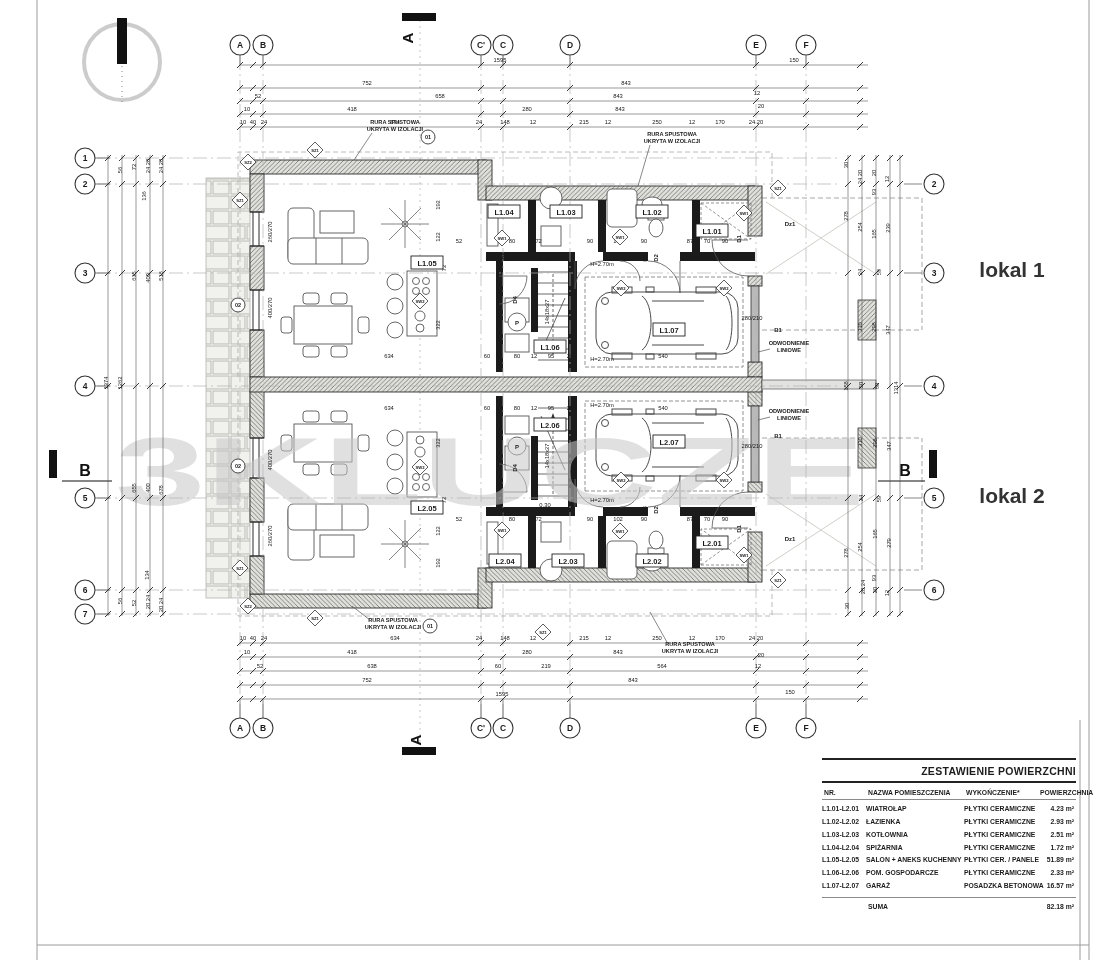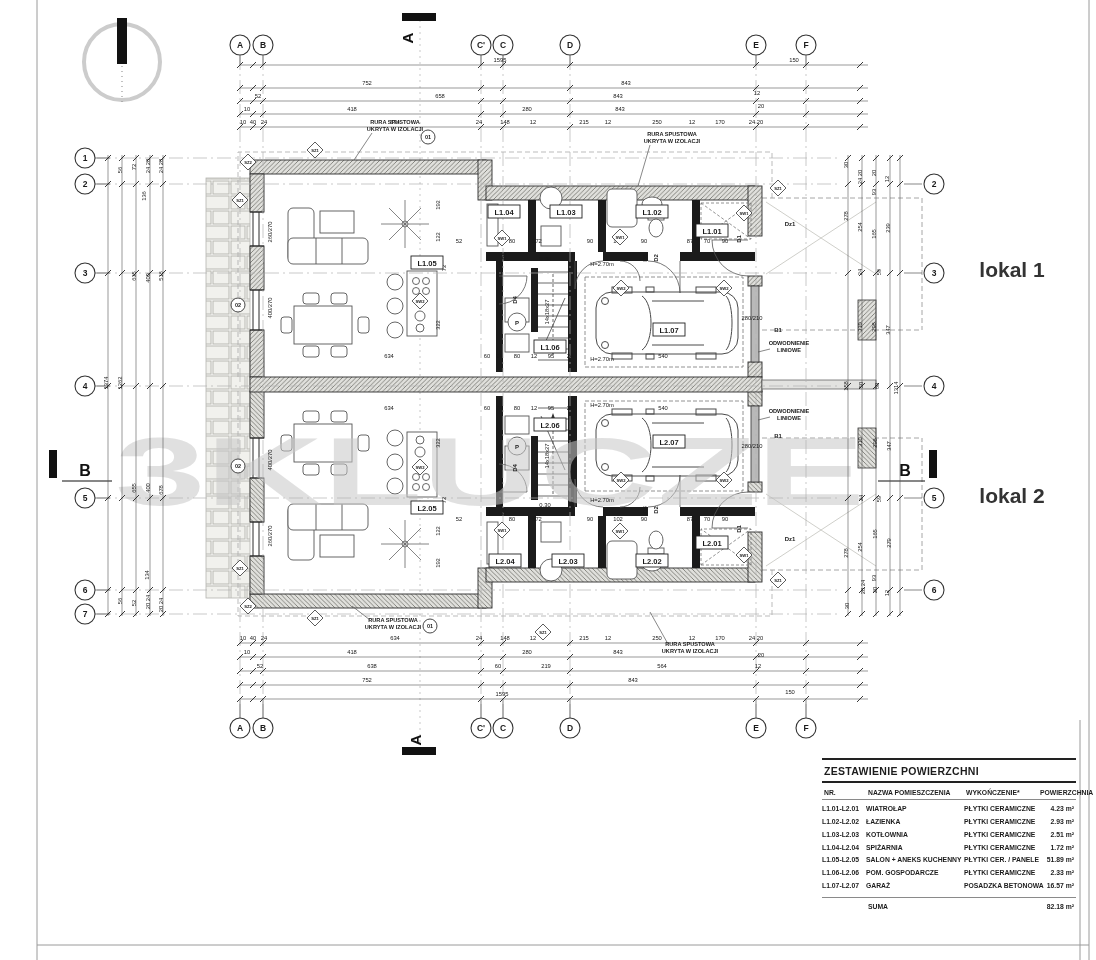--- a/index.html
+++ b/index.html
@@ -4,21 +4,21 @@
 <style>
   html,body{margin:0;padding:0;background:#fff;}
   .page{position:relative;width:1096px;height:960px;background:#ffffff;
         font-family:"Liberation Sans",sans-serif;overflow:hidden;}
   .page svg{position:absolute;left:0;top:0;}
   svg text{font-family:"Liberation Sans",sans-serif;}
 
   
   .areas{position:absolute;left:822px;top:758px;width:254px;border-top:2px solid #222;color:#1c1c1c;}
   .t-title{font-size:10.5px;font-weight:700;letter-spacing:.3px;padding:5px 0 4px 2px;
-           border-bottom:2px solid #222;}
+           border-bottom:2px solid #222;text-align:right;}
   .t-grid{display:grid;grid-template-columns:44px 98px 74px 38px;align-items:end;}
   .t-head{border-bottom:1px solid #8a8a8a;padding:6px 0 3px 0;}
   .t-head .c{font-size:6.8px;font-weight:700;}
   .t-row .c{font-size:6.8px;font-weight:700;padding:3.2px 0 2.6px 0;}
   .c{padding-left:2px;white-space:nowrap;overflow:visible;}
   .c.num{text-align:right;padding-right:2px;}
   .t-rows{padding:2px 0 6px 0;}
   .t-suma{border-top:1px solid #8a8a8a;padding:5px 0 6px 0;}
   .t-suma .c{font-size:6.8px;font-weight:700;}
 </style>

